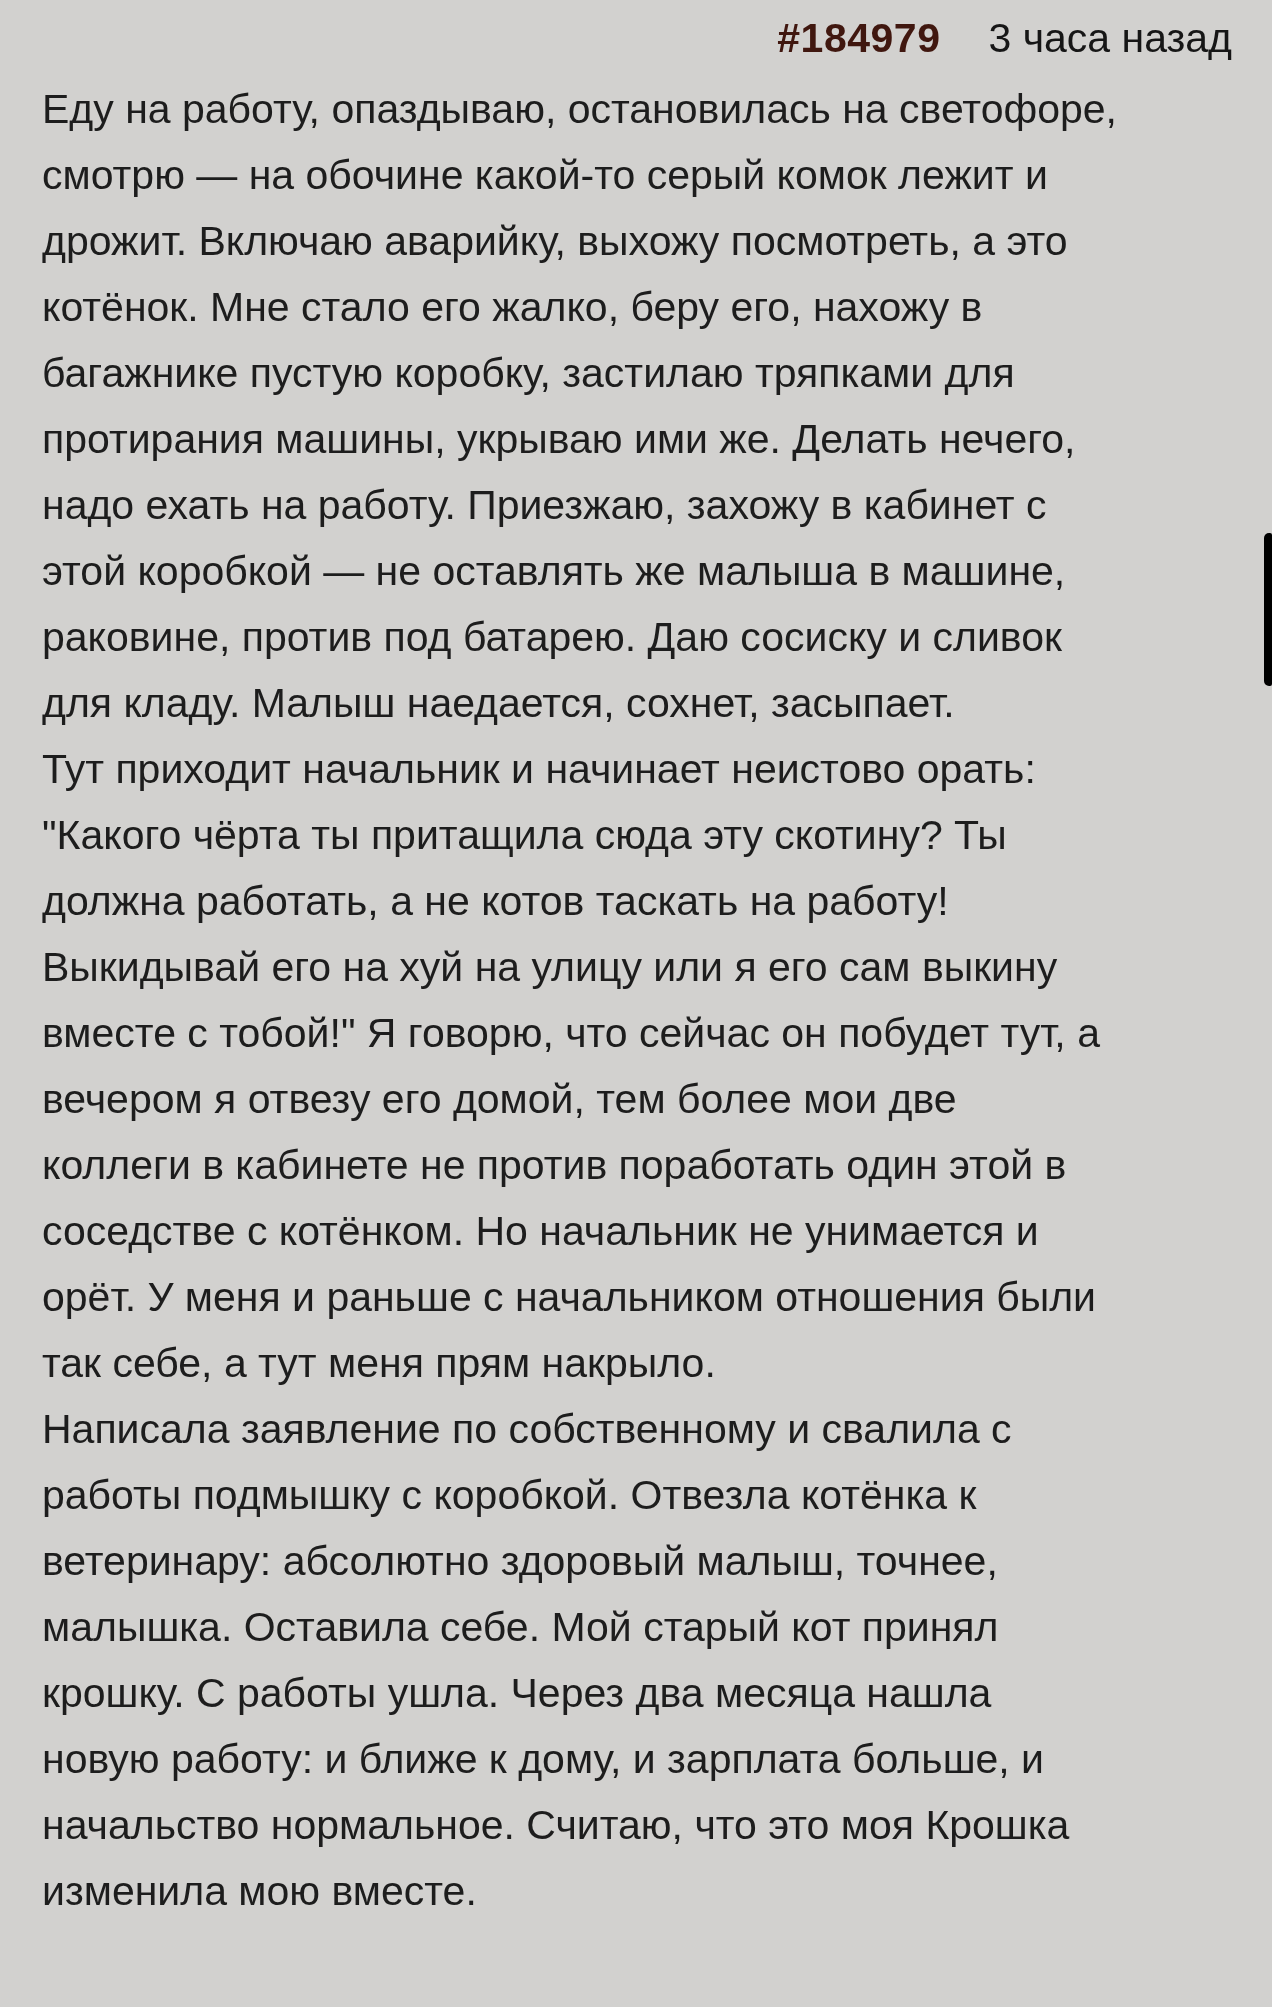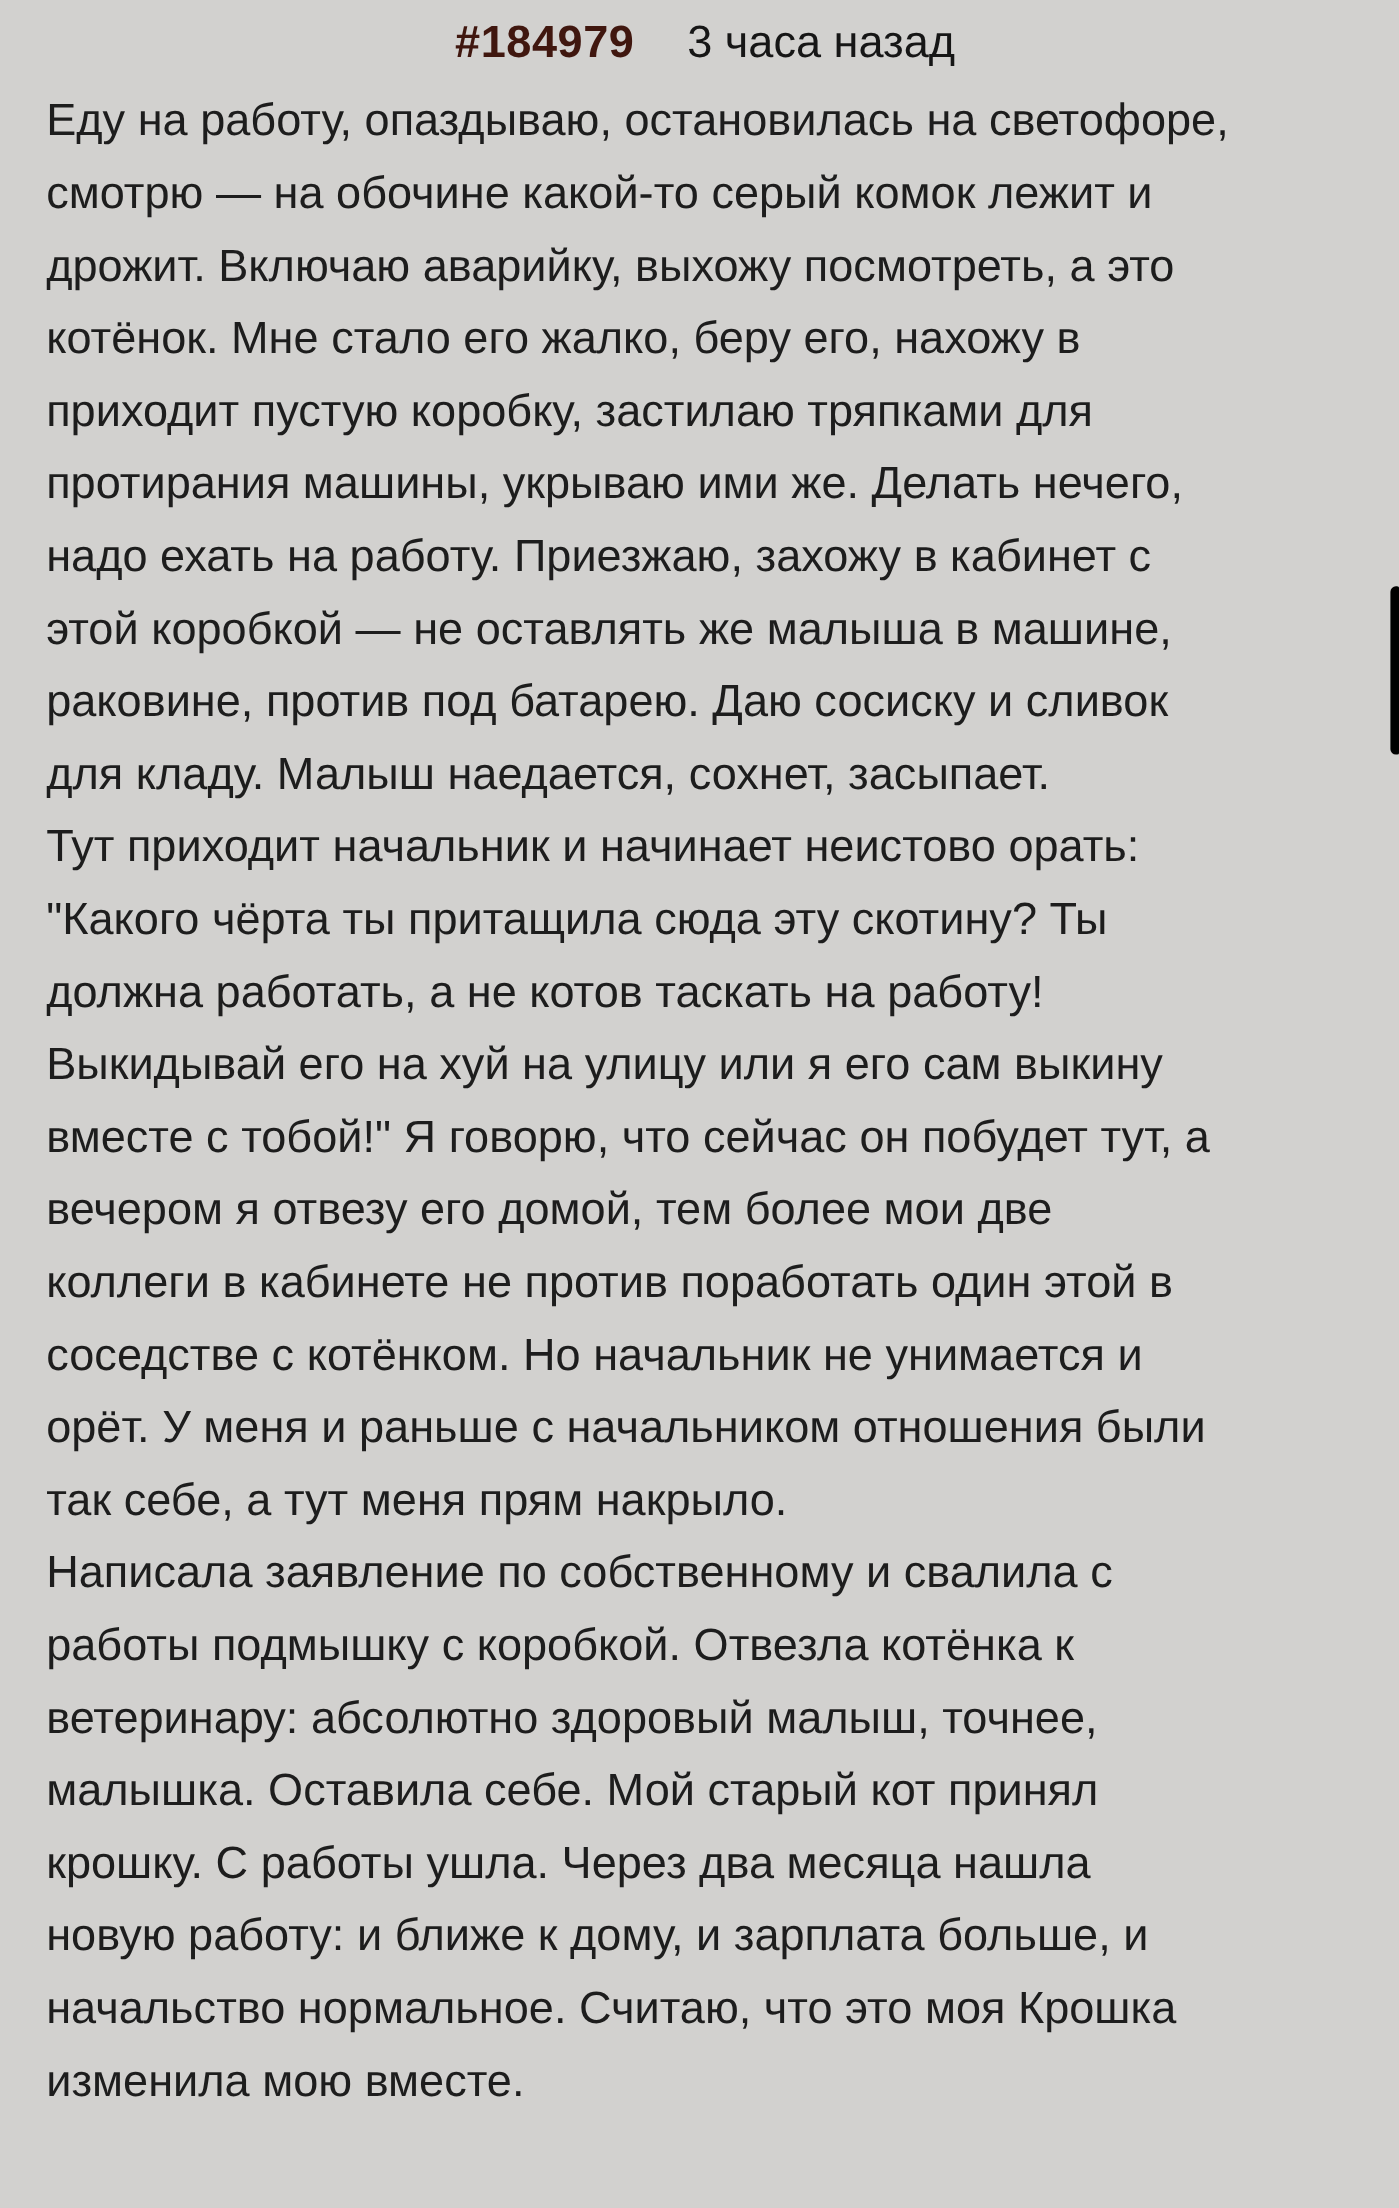--- a/index.html
+++ b/index.html
@@ -12,21 +12,21 @@
     font-family: "Liberation Sans", sans-serif;
   }
   .post {
     position: relative;
     width: 100%;
     height: 100%;
     box-sizing: border-box;
   }
   .post-header {
     display: flex;
-    justify-content: center;
+    justify-content: flex-end;
     align-items: baseline;
     padding: 14px 40px 0 50px;
     font-size: 41px;
     line-height: 48px;
   }
   .post-id {
     color: #40170f;
     font-weight: 700;
     letter-spacing: 0.5px;
   }
@@ -62,21 +62,21 @@
 <div class="post">
   <div class="post-header">
     <span class="post-id">#184979</span>
     <span class="post-time">3 часа назад</span>
   </div>
   <div class="post-body">
       <div class="story-line">Еду на работу, опаздываю, остановилась на светофоре,</div>
       <div class="story-line">смотрю — на обочине какой-то серый комок лежит и</div>
       <div class="story-line">дрожит. Включаю аварийку, выхожу посмотреть, а это</div>
       <div class="story-line">котёнок. Мне стало его жалко, беру его, нахожу в</div>
-      <div class="story-line">приходит пустую коробку, застилаю тряпками для</div>
+      <div class="story-line">багажнике пустую коробку, застилаю тряпками для</div>
       <div class="story-line">протирания машины, укрываю ими же. Делать нечего,</div>
       <div class="story-line">надо ехать на работу. Приезжаю, захожу в кабинет с</div>
       <div class="story-line">этой коробкой — не оставлять же малыша в машине,</div>
       <div class="story-line">раковине, против под батарею. Даю сосиску и сливок</div>
       <div class="story-line">для кладу. Малыш наедается, сохнет, засыпает.</div>
       <div class="story-line">Тут приходит начальник и начинает неистово орать:</div>
       <div class="story-line">"Какого чёрта ты притащила сюда эту скотину? Ты</div>
       <div class="story-line">должна работать, а не котов таскать на работу!</div>
       <div class="story-line">Выкидывай его на хуй на улицу или я его сам выкину</div>
       <div class="story-line">вместе с тобой!" Я говорю, что сейчас он побудет тут, а</div>

